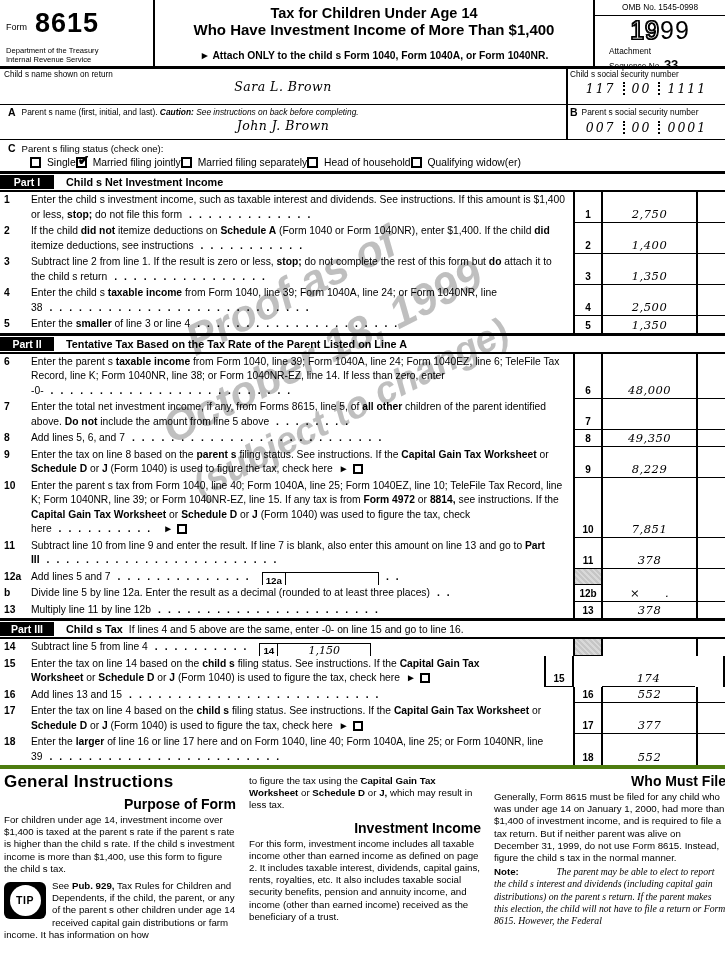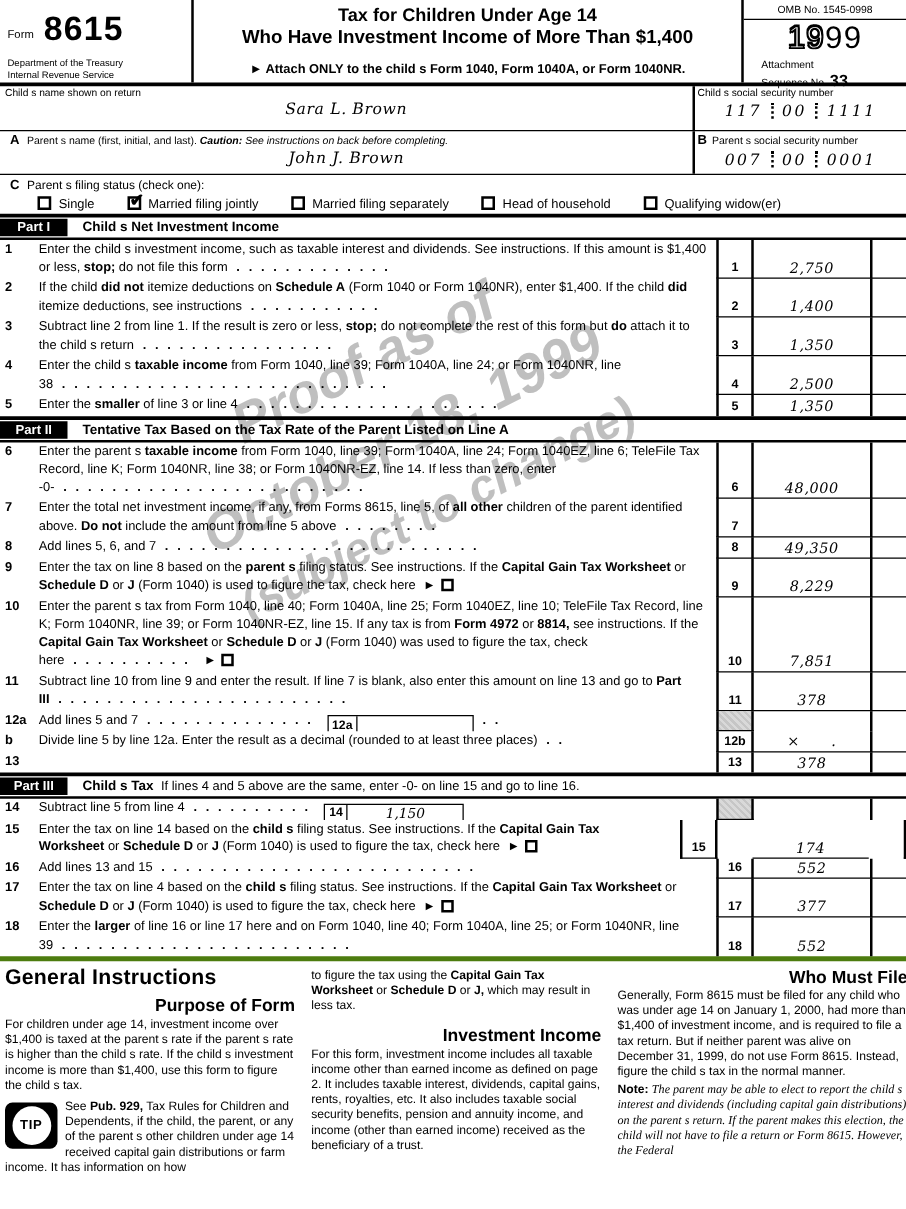--- a/index.html
+++ b/index.html
@@ -31,33 +31,33 @@
   .omb { font-size:8.3px; text-align:center; padding:2px 0 3px; border-bottom:1.5px solid #000; }
   .year { text-align:center; font-size:25px; font-weight:normal; line-height:1; margin-top:2px; letter-spacing:1px; }
   .yr-outline { color:#fff; -webkit-text-stroke:1.2px #000;
     text-shadow:-1px -1px 0 #000, 1px -1px 0 #000, -1px 1px 0 #000, 1px 1px 0 #000; }
   .attachment { font-size:8.3px; padding:3px 0 0 14px; line-height:1.3; }
   .seq-no { font-size:13px; font-weight:bold; }
 
   
   .idrow { display:flex; border-bottom:1.5px solid #000; }
   .id-left { flex:1; border-right:2px solid #000; position:relative; }
-  .id-right { width:169px; }
+  .id-right { width:157px; }
   .tinylbl { font-size:8.2px; padding:1px 0 0 4px; }
   .scriptval { font-family:"DejaVu Serif", serif; font-style:italic; font-size:12.5px; text-align:center; letter-spacing:.5px; }
   .row-name { height:36px; }
   .row-a { height:35px; }
   .ssn { display:flex; justify-content:center; align-items:center; gap:7px; margin-top:2px;
          font-family:"DejaVu Serif", serif; font-style:italic; font-size:12.5px; letter-spacing:2px; }
   .ssn-sep { display:inline-block; width:0; height:13px; border-left:2px dotted #000; }
   .ltr { font-weight:bold; font-size:10.5px; padding:1px 6px 0 8px; }
   .lblline { display:flex; }
   .lblline .tinylbl { padding-left:0; font-size:8.4px; padding-top:2px; }
   .row-c { height:31px; border-bottom:none; display:block; padding-top:1px; }
-  .c-options { display:flex; gap:26px; margin-left:30px; margin-top:3px; font-size:10.3px; align-items:center; }
+  .c-options { display:flex; margin-left:30px; margin-top:3px; font-size:10.3px; align-items:center; }
   .cbx { display:inline-block; width:11px; height:11px; border:2px solid #000; vertical-align:-2px; position:relative; background:#fff; }
   .opt { white-space:nowrap; }
   .opt .cbx { margin-right:6px; }
   .checkmark { position:absolute; left:0px; top:-7px; font-size:14px; font-weight:bold; color:#000; font-style:normal; }
 
   
   .part-bar { border-top:3px solid #000; border-bottom:2px solid #000; display:flex; align-items:center; padding:1px 0; }
   .part-lbl { background:#000; color:#fff; font-weight:bold; font-size:10.5px; width:54px; text-align:center; padding:1px 0; margin-right:12px; }
   .part-title { font-weight:bold; font-size:10.8px; }
   .part-suffix { font-size:10.3px; margin-left:6px; }
@@ -80,21 +80,21 @@
   .inline-box { display:inline-flex; border:1.5px solid #000; height:16px; vertical-align:-4px; margin-left:6px; background:#fff; }
   .ib-lbl { font-weight:bold; font-size:9.8px; padding:1px 3px 0; border-right:1.5px solid #000; font-style:normal; display:flex; align-items:center; }
   .ib-val { width:92px; text-align:center; font-family:"DejaVu Serif", serif; font-style:italic; font-size:11px; display:flex; align-items:center; justify-content:center; }
 
   
   .instr { border-top:4px solid #4d7c0f; display:flex; gap:13px; padding:3px 6px 0 4px; height:231px; overflow:hidden; }
   .icol { width:232px; flex:none; }
   .gi-title { font-size:17px; font-weight:bold; letter-spacing:.2px; margin-bottom:3px; }
   .ihead { font-size:14px; font-weight:bold; margin:4px 0 2px;text-align:right; }
   .ipar { font-size:9.7px; line-height:12.2px; }
-  .ipar.note i { font-family:"Liberation Serif", serif; }
+  .ipar.note i { font-family:"Liberation Serif", serif;margin-left:35px; }
   .tipwrap { margin-top:5px; font-size:9.7px; line-height:12.2px; }
   .tip-icon { float:left; width:42px; height:37px; background:#000; border-radius:6px; margin:2px 6px 1px 0;
               display:flex; align-items:center; justify-content:center; }
   .tip-circle { width:31px; height:31px; background:#fff; border-radius:50%; display:flex; align-items:center; justify-content:center;
                 font-weight:bold; font-size:10.5px; letter-spacing:.5px; }
 
   
   .footer { border-top:3px solid #000; border-bottom:2px solid #000; display:flex; align-items:flex-end; padding:4px 6px 3px 4px; height:27px; }
   .f-left { font-weight:bold; font-size:10.3px; flex:1; }
   .f-cat { font-size:8.8px; width:180px; }
@@ -320,20 +320,21 @@
             <span class="lno">b</span>
             <div class="dtext">Divide line 5 by line 12a. Enter the result as a decimal (rounded to at least three places)<span class="dots">..</span></div>
           </div>
           <div class="ncol">12b</div>
           <div class="acol">×&nbsp;&nbsp;&nbsp;&nbsp;&nbsp;&nbsp;.</div>
           <div class="ccol"></div>
         </div>
         <div class="row" style="height: 16.5px;">
           <div class="desc">
             <span class="lno">13</span>
+            <div class="dtext">Multiply line 11 by line 12b<span class="dots">.......................</span></div>
           </div>
           <div class="ncol nobb">13</div>
           <div class="acol nobb">378</div>
           <div class="ccol nobb"></div>
         </div>
         <div class="part-bar">
           <span class="part-lbl">Part III</span>
           <span class="part-title">Child s Tax</span>
           <span class="part-suffix">If lines 4 and 5 above are the same, enter -0- on line 15 and go to line 16.</span>
         </div>

